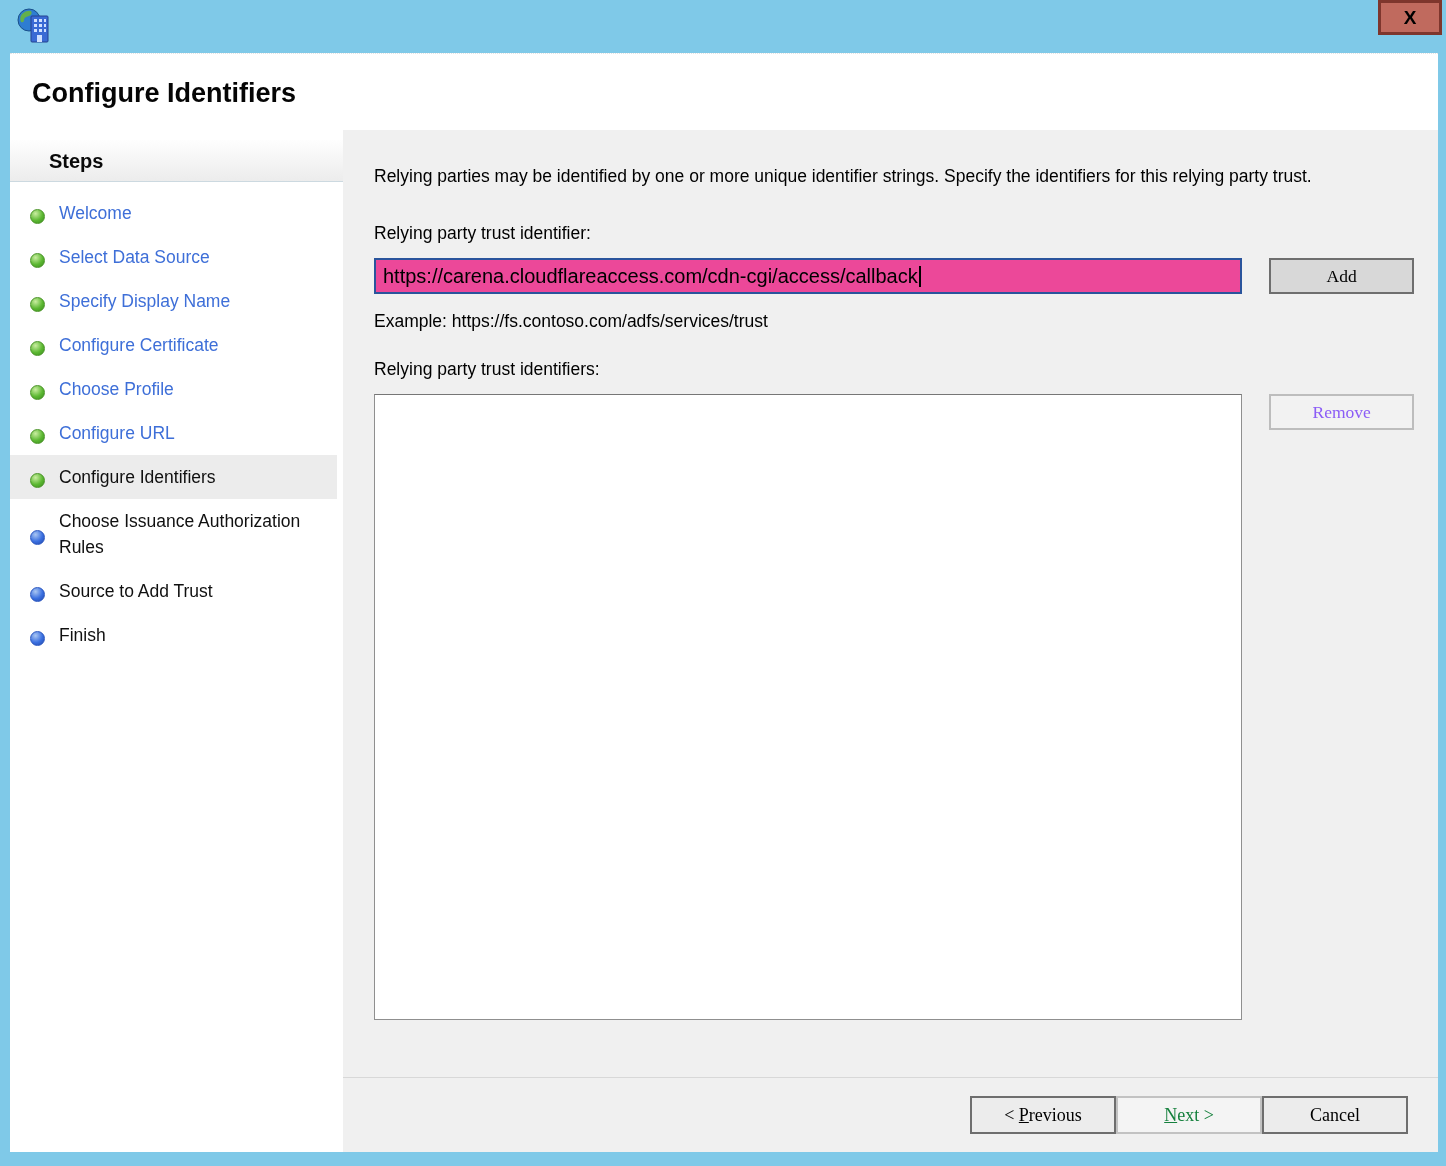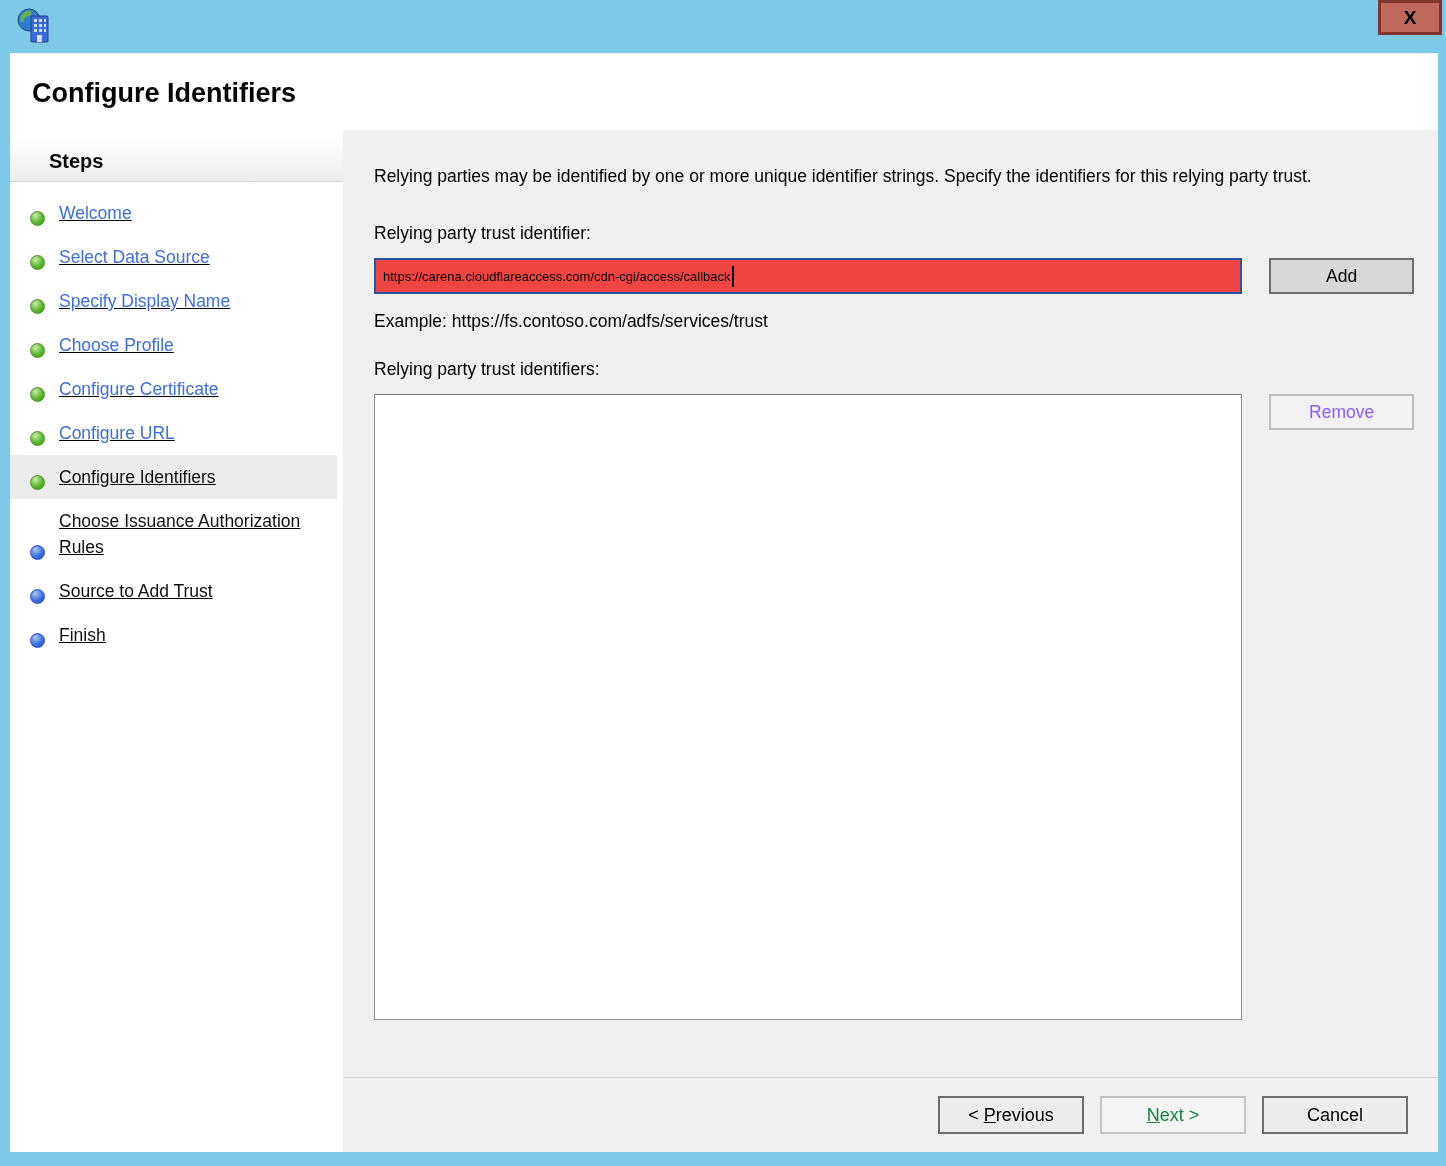--- a/index.html
+++ b/index.html
@@ -43,23 +43,23 @@
   
   .sidebar { width: 333px; flex: none; background: #fff; padding-top: 10px; }
   .steps-header {
     height: 42px; line-height: 42px; padding-left: 39px;
     font-weight: bold; font-size: 20px; color: #0a0a0a;
     background: linear-gradient(#fefefe, #ececec);
     border-bottom: 1px solid #ccd9e0;
   }
   .steps { padding-top: 9px; }
   .step {
-    display: flex; align-items: flex-end;
+    display: flex; align-items: center;
     padding: 9px 6px 9px 20px;
-    font-size: 17.5px; line-height: 26px; text-decoration: underline;
+    font-size: 17.5px; line-height: 26px;
   }
   .bullet {
     width: 15px; height: 15px; border-radius: 50%;
     margin: 6px 14px 0 0; flex: none;
   }
   .bullet.green {
     background: radial-gradient(circle at 35% 28%, #c9eda0, #5cb832 55%, #3a8c1e);
     border: 1px solid #4a9427;
   }
   .bullet.blue {
@@ -74,30 +74,30 @@
 
   
   .right-col { flex: 1; display: flex; flex-direction: column; min-width: 0; }
   .main { flex: 1; background: #f0f0f0; padding: 33px 24px 0 31px; }
   .intro { max-width: 985px; font-size: 17.5px; line-height: 27px; }
   .field-label { margin-top: 33px; font-size: 17.5px; }
   .row { display: flex; align-items: flex-start; margin-top: 14px; }
 
   .textbox {
     width: 869px; height: 36px;
-    background: #ef4444; border: 2px solid #2a549c;
-    font-size: 13px; padding: 0 7px;
+    background: #ec4899; border: 2px solid #2a549c;
+    font-size: 20px; padding: 0 7px;
     display: flex; align-items: center;
     white-space: nowrap; overflow: hidden;
     cursor: text;
   }
   .caret { display: inline-block; width: 2px; height: 21px; background: #000; margin-left: 1px; }
 
   .btn {
-    font-family: Liberation Sans, sans-serif;
+    font-family: Liberation Serif, serif;
     font-size: 17.5px; color: #000; cursor: pointer; text-align: center;
   }
   .btn-add {
     margin-left: 27px; width: 145px; height: 36px;
     background: #d8d8d8; border: 2px solid #6e6e6e;
   }
   .example { margin-top: 17px; font-size: 17.5px; }
   .label2 { margin-top: 27px; }
   .listbox {
     width: 870px; height: 626px;
@@ -107,21 +107,21 @@
     margin-left: 27px; width: 145px; height: 36px;
     background: #f2f2f2; border: 2px solid #bdbdbd; color: #8b5cf6;
     cursor: default;
   }
 
   
   .footer {
     height: 75px; flex: none;
     background: #f0f0f0; border-top: 1px solid #d8d8d8;
     display: flex; justify-content: flex-end; align-items: center;
-    padding-right: 30px; gap: 16px;
+    padding-right: 30px; 
   }
   .btn-nav { width: 146px; height: 38px; background: #ececec; border: 2px solid #6e6e6e; font-size: 18px; }
   .btn-nav.disabled { background: #f4f4f4; border-color: #c2c2c2; color: #15803d; cursor: default; }
   .mn { text-decoration: underline; }
 </style>
 </head>
 <body>
 
 <div class="window">
 
@@ -169,25 +169,25 @@
             <div class="step done">
               <span class="bullet green"></span>
               <span class="step-label">Select Data Source</span>
             </div>
             <div class="step done">
               <span class="bullet green"></span>
               <span class="step-label">Specify Display Name</span>
             </div>
             <div class="step done">
               <span class="bullet green"></span>
+              <span class="step-label">Configure Certificate</span>
+            </div>
+            <div class="step done">
+              <span class="bullet green"></span>
               <span class="step-label">Choose Profile</span>
-            </div>
-            <div class="step done">
-              <span class="bullet green"></span>
-              <span class="step-label">Configure Certificate</span>
             </div>
             <div class="step done">
               <span class="bullet green"></span>
               <span class="step-label">Configure URL</span>
             </div>
             <div class="step current">
               <span class="bullet green"></span>
               <span class="step-label">Configure Identifiers</span>
             </div>
             <div class="step todo">

